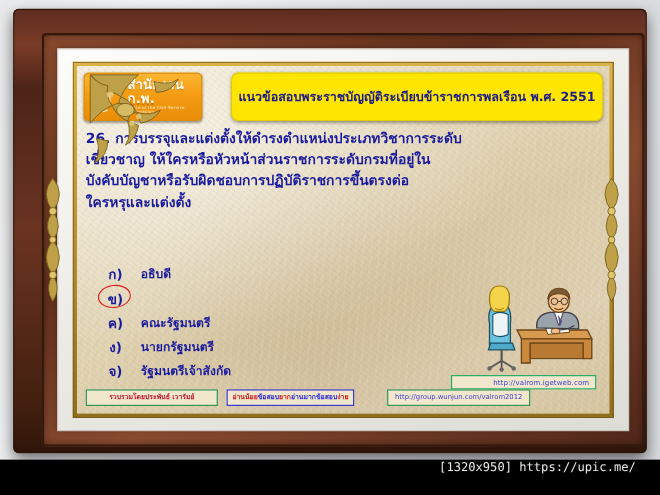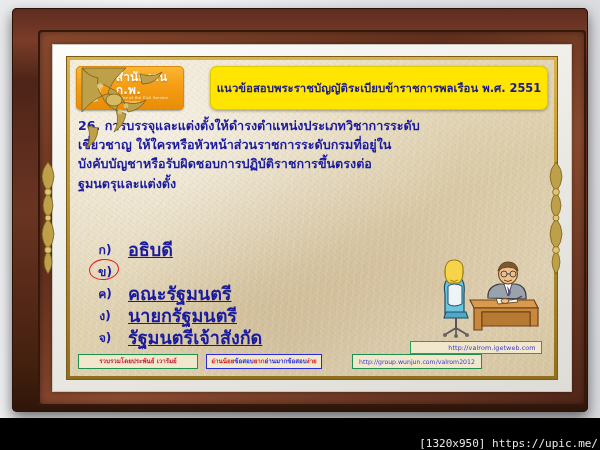--- a/index.html
+++ b/index.html
@@ -95,21 +95,21 @@
   .qbody{position:absolute;left:8px;top:56px;width:466px;}
   .qline{font-size:12.6px;font-weight:bold;color:#1a1a9e;line-height:19.2px;white-space:nowrap;}
 
   
   .choices{position:absolute;left:22px;top:178px;width:300px;}
   .choice{display:flex;align-items:center;height:22px;}
   .ch-key{
     width:26px;flex:0 0 26px;text-align:center;font-size:12.2px;font-weight:bold;color:#1a1a9e;
     position:relative;
   }
-  .ch-text{font-size:18px;font-weight:bold;color:#1a1a9e;margin-left:10px;text-decoration:underline;}
+  .ch-text{font-size:11px;font-weight:bold;color:#1a1a9e;margin-left:10px;}
   .ch-circle{
     position:absolute;left:-3px;top:-3px;width:30px;height:21px;
     border:1.9px solid #e01b1b;border-radius:50%;
     transform:rotate(-6deg);box-sizing:border-box;
   }
 
   
   .cartoon{position:absolute;left:322px;top:196px;width:150px;height:86px;}
 
   
@@ -127,21 +127,21 @@
   .fbox1 span{font-size:6.2px;color:#c4182b;font-weight:bold;}
   .fbox2{width:116px;border:1.6px solid #2a2ad8;}
   .fbox2 .red{font-size:6.2px;color:#d11a1a;font-weight:bold;}
   .fbox2 .blu{font-size:6.2px;color:#2a2ad8;font-weight:bold;}
   .fbox3{width:130px;border:1.4px solid #1f8f4d;margin-left:22px;}
   .fbox3 span{font-size:6.2px;color:#3a3ad0;}
 
   
   .watermark{
     position:absolute;left:0;top:418px;width:600px;height:32px;background:#000;
-    display:flex;align-items:flex-end;justify-content:flex-end;padding-right:2px;box-sizing:border-box;
+    display:flex;align-items:flex-start;justify-content:flex-end;padding-right:22px;box-sizing:border-box;
   }
   .watermark span{color:#e8e8e8;font-size:11px;font-family:"DejaVu Sans Mono","Liberation Mono",monospace;}
 </style>
 </head>
 <body>
 
 <div id="stage">
 
   <div class="wall"></div>
 
@@ -171,21 +171,21 @@
         </div>
         <div class="hdr-banner">
           <div class="hdr-l1">แนวข้อสอบพระราชบัญญัติระเบียบข้าราชการพลเรือน พ.ศ. 2551</div>
         </div>
       </div>
 
       <div class="qbody">
         <div class="qline">26. การบรรจุและแต่งตั้งให้ดำรงตำแหน่งประเภทวิชาการระดับ</div>
         <div class="qline">เชี่ยวชาญ ให้ใครหรือหัวหน้าส่วนราชการระดับกรมที่อยู่ใน</div>
         <div class="qline">บังคับบัญชาหรือรับผิดชอบการปฏิบัติราชการขึ้นตรงต่อ</div>
-        <div class="qline">ฐมนตรุและแต่งตั้ง</div>
+        <div class="qline">ใครหรุและแต่งตั้ง</div>
       </div>
 
       <div class="choices">
         <div class="choice">
           <div class="ch-key">ก)</div>
           <div class="ch-text">อธิบดี</div>
         </div>
         <div class="choice">
           <div class="ch-key">
             <span class="ch-circle"></span>

